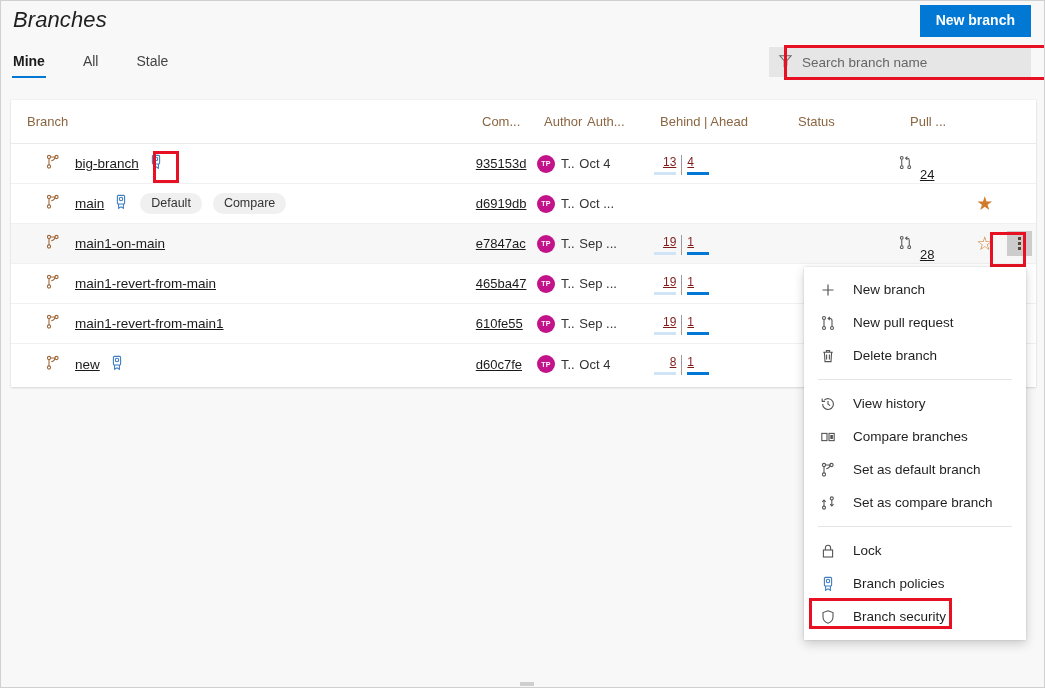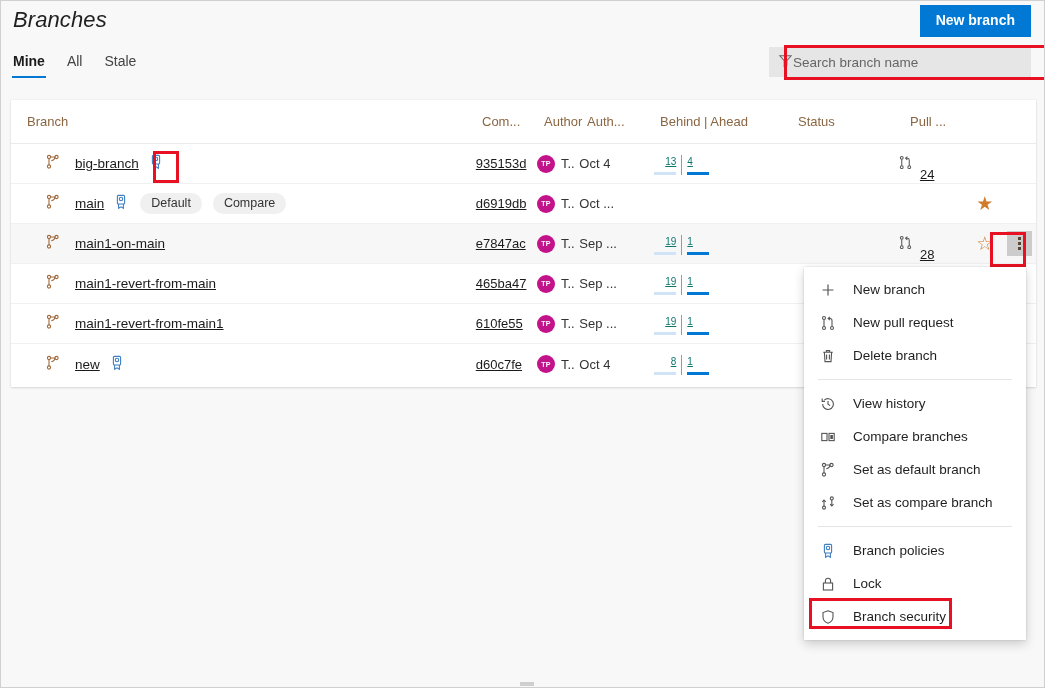--- a/index.html
+++ b/index.html
@@ -32,21 +32,21 @@
     font-size: 14px; font-weight: bold;
     padding: 8px 16px 9px 16px;
     border: none; cursor: pointer;
     font-family: "Liberation Sans", sans-serif;
     line-height: 15px;
   }
 
   
   .tabs {
     position: absolute; left: 11px; top: 50px;
-    display: flex; gap: 0;
+    display: flex; gap: 16px;
   }
   .tab {
     font-size: 14px; color: #444;
     padding: 2px 11px 9px 11px;
     cursor: pointer; position: relative;
   }
   .tab:first-child { padding-left: 1px; }
   .tab.active { color: #1b1b1b; font-weight: 600; }
   .tab.active::after {
     content: ""; position: absolute;
@@ -58,21 +58,21 @@
   
   .search-wrap {
     position: absolute; right: 13px; top: 46px;
     width: 262px; height: 30px;
     background: #e6e6e6;
     display: flex; align-items: center;
     padding-left: 9px;
     cursor: text;
   }
   .search-placeholder {
-    font-size: 13.5px; color: #666; 
+    font-size: 13.5px; color: #666; margin-left: 9px;
   }
   .annot-search {
     position: absolute; left: 783px; top: 44px;
     width: 263px; height: 35px;
     border: 3px solid #e81123;
     pointer-events: none;
   }
 
   
   .card {
@@ -138,21 +138,21 @@
   .ba {
     display: flex; align-items: flex-end; height: 22px;
     position: relative;
   }
   .ba-behind, .ba-ahead {
     width: 30px; display: flex; flex-direction: column; align-items: center;
   }
   .ba-behind { align-items: flex-end; padding-right: 5px; }
   .ba-ahead  { align-items: flex-start; padding-left: 5px; }
   .ba-num {
-    font-size: 10px; color: #0f766e; text-decoration: underline; cursor: pointer;
+    font-size: 12px; color: #7f1d1d; text-decoration: underline; cursor: pointer;
     line-height: 14px;
   }
   .ba-bar { height: 3px; margin-top: 3px; width: 22px; }
   .bar-behind { background: #cfe4f7; }
   .bar-ahead  { background: #0078d4; }
   .ba-sep {
     width: 1px; height: 20px; background: #9a9a9a;
   }
 
   .pr-cell { display: flex; align-items: center; gap: 7px; }
@@ -570,40 +570,40 @@
             <circle cx="11.8" cy="3.4" r="1.5"></circle>
         <path d="M4 11.1V5.4M11.8 4.9v5.7"></path>
             <path d="M2.3 6.9 4 5.1l1.7 1.8M10.1 9.1l1.7 1.8 1.7-1.8"></path>
           </svg>
         </span>
         <span>Set as compare branch</span>
       </div>
       <div class="ctx-sep"></div>
       <div class="ctx-item">
         <span class="ctx-ico">
+          <svg width="16" height="16" viewBox="0 0 16 16" fill="none" stroke="#555" stroke-width="1.1">
+        <rect x="3.4" y="7" width="9.2" height="7"></rect>
+            <path d="M5.4 7V4.8a2.6 2.6 0 0 1 5.2 0V7"></path>
+          </svg>
+        </span>
+        <span>Lock</span>
+      </div>
+      <div class="ctx-item">
+        <span class="ctx-ico">
           <svg width="16" height="16" viewBox="0 0 16 16" fill="none" stroke="#3f7fc1" stroke-width="1.1">
         <rect x="4.4" y="1.4" width="7.2" height="8.6" rx="1"></rect>
         <circle cx="8" cy="5" r="1.7"></circle>
         <path d="M5.6 10v4.2L8 12.8l2.4 1.4V10"></path>
           </svg>
         </span>
         <span>Branch policies</span>
       </div>
       <div class="ctx-item">
         <span class="ctx-ico">
           <svg width="16" height="16" viewBox="0 0 16 16" fill="none" stroke="#555" stroke-width="1.1">
-        <rect x="3.4" y="7" width="9.2" height="7"></rect>
-            <path d="M5.4 7V4.8a2.6 2.6 0 0 1 5.2 0V7"></path>
-          </svg>
-        </span>
-        <span>Lock</span>
-      </div>
-      <div class="ctx-item">
-        <span class="ctx-ico">
-          <svg width="16" height="16" viewBox="0 0 16 16" fill="none" stroke="#555" stroke-width="1.1">
         <path d="M8 1.8 13 3.6v4.2c0 3.4-2.4 5.6-5 6.4-2.6-.8-5-3-5-6.4V3.6z"></path>
           </svg>
         </span>
         <span>Branch security</span>
       </div>
     </div>
   <div class="annot-branch-policies"></div>
 
   <div class="scroll-hint"></div>
 </div>

